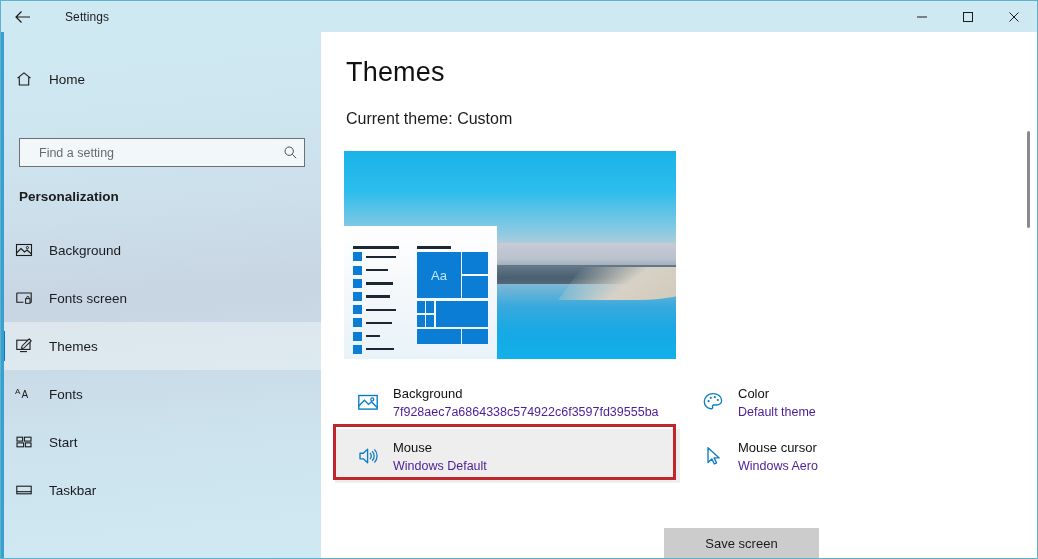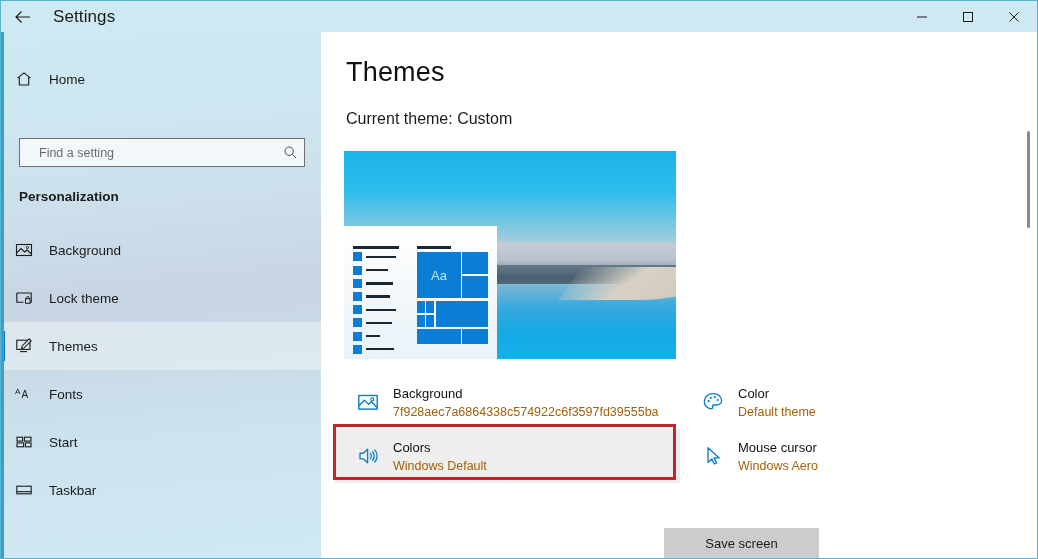--- a/index.html
+++ b/index.html
@@ -35,23 +35,23 @@
   #back-button {
     width: 44px;
     height: 31px;
     display: flex;
     align-items: center;
     justify-content: center;
     cursor: default;
   }
   #back-button svg { display: block; }
   #window-title {
-    font-size: 17px;
+    font-size: 12px;
     color: #1b1b1b;
-    margin-left: 8px;
+    margin-left: 20px;
     letter-spacing: .1px;
   }
   #window-controls {
     position: absolute;
     right: 0; top: 0;
     height: 31px;
     display: flex;
   }
   .wc {
     width: 46px;
@@ -334,21 +334,21 @@
   }
   .opt-icon svg { display: block; }
   .opt-text { margin-left: 6px; }
   .opt-title {
     font-size: 13px;
     color: #111111;
     line-height: 17px;
   }
   .opt-sub {
     font-size: 12.5px;
-    color: #a16207;
+    color: #4c1d95;
     line-height: 17px;
   }
   #red-annotation {
     position: absolute;
     left: 332px; top: 423px;
     width: 343px;
     height: 56px;
     border: 3px solid #c0272d;
     box-sizing: border-box;
     pointer-events: none;
@@ -457,21 +457,21 @@
 
       <div class="nav-item">
 
         <span class="nav-icon">
           <svg width="18" height="18" viewBox="0 0 18 18">
             <path d="M1.8 4 H16.2 V13.2 H10.6 M1.8 4 V13.2 H8.4" fill="none" stroke="#1b1b1b" stroke-width="1.1"></path>
             <rect x="10.6" y="9.7" width="4.4" height="4.6" fill="#cfe0ea" stroke="#1b1b1b" stroke-width="1"></rect>
             <path d="M11.7 9.7 V8.5 A1.1 1.1 0 0 1 13.9 8.5 V9.7" fill="none" stroke="#1b1b1b" stroke-width=".95"></path>
           </svg>
         </span>
-        <span class="nav-label">Lock theme</span>
+        <span class="nav-label">Fonts screen</span>
       </div>
 
       <div class="nav-item selected">
         <span class="nav-sel-bar"></span>
         <span class="nav-icon">
           <svg width="18" height="18" viewBox="0 0 18 18">
             <rect x="1.8" y="3.2" width="13.2" height="9.2" fill="none" stroke="#1b1b1b" stroke-width="1.1"></rect>
             <path d="M5 14.6 H12" stroke="#1b1b1b" stroke-width="1.1"></path>
             <path d="M14.2 1.9 L16.2 3.9 L9 11 L6.6 11.4 L7 9 Z" fill="#cfe0ea" stroke="#1b1b1b" stroke-width="1.05" stroke-linejoin="round"></path>
           </svg>
@@ -624,21 +624,21 @@
         <div class="opt-cell highlight">
           <span class="opt-icon">
             <svg width="22" height="22" viewBox="0 0 22 22">
               <path d="M3 8.2 H6.3 L10.6 4.3 V17.7 L6.3 13.8 H3 Z" fill="none" stroke="currentColor" stroke-width="1.35" stroke-linejoin="round"></path>
               <path d="M13 8 A4.2 4.2 0 0 1 13 14" fill="none" stroke="currentColor" stroke-width="1.3"></path>
               <path d="M15.2 6.2 A6.8 6.8 0 0 1 15.2 15.8" fill="none" stroke="currentColor" stroke-width="1.3"></path>
               <path d="M17.4 4.4 A9.4 9.4 0 0 1 17.4 17.6" fill="none" stroke="currentColor" stroke-width="1.3"></path>
             </svg>
           </span>
           <span class="opt-text">
-            <span class="opt-title">Colors</span><br>
+            <span class="opt-title">Mouse</span><br>
             <span class="opt-sub">Windows Default</span>
           </span>
         </div>
 
         <div class="opt-cell">
           <span class="opt-icon">
             <svg width="22" height="22" viewBox="0 0 22 22">
               <path d="M6 2.8 L6 17.6 L9.8 13.9 L12.3 19 L14.6 17.9 L12.1 12.9 L17.2 12.9 Z" fill="none" stroke="currentColor" stroke-width="1.35" stroke-linejoin="round"></path>
             </svg>
           </span>

